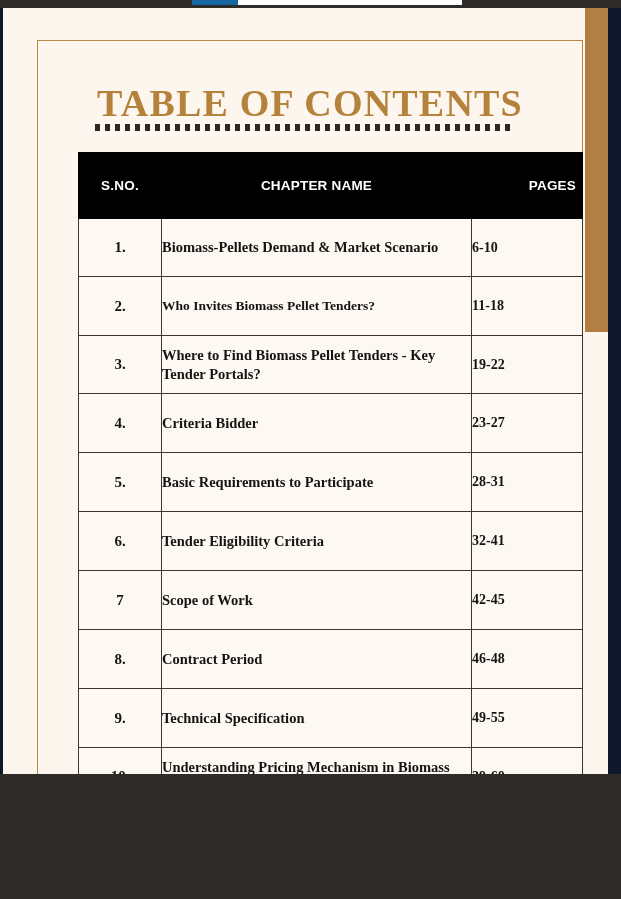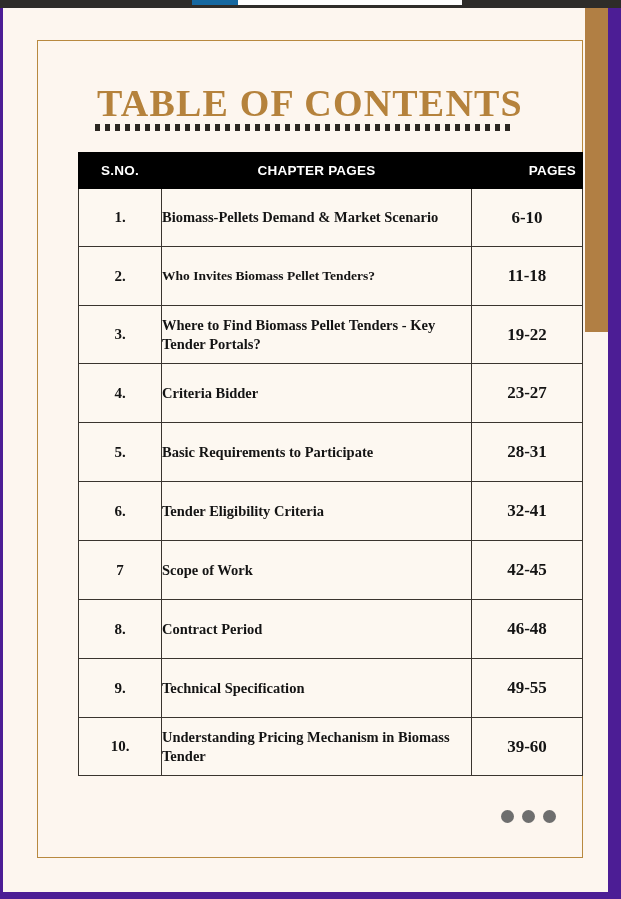--- a/index.html
+++ b/index.html
@@ -8,22 +8,22 @@
     padding: 0;
     background: #2e2c29;
   }
   body {
     font-family: "Liberation Serif", serif;
   }
 
   .screen {
     position: relative;
     width: 621px;
-    height: 899px;
-    background: #4c1d95;
+    height: 774px;
+    background: #0f172a;
     overflow: hidden;
   }
 
   
   .topbar {
     position: absolute;
     left: 0;
     top: 0;
     width: 621px;
     height: 8px;
@@ -164,21 +164,21 @@
 
   .toc-table thead th {
     background: #000000;
     color: #ffffff;
     border-color: #000000;
     font-family: "Liberation Sans", sans-serif;
     font-weight: bold;
     font-size: 13.5px;
     letter-spacing: 0.2px;
     height: 35px;
-    padding: 0 6px;
+    padding: 15px 6px;
   }
   .th-sno { width: 70px; text-align: center; }
   .th-chapter { width: 297px; text-align: center; }
   .th-pages { width: 98px; text-align: right; }
 
   .toc-table tbody td {
     background: #fdf8f1;
     font-family: "Liberation Serif", serif;
     font-weight: bold;
     color: #141414;
@@ -192,22 +192,22 @@
     font-size: 14.5px;
     line-height: 1.28;
     padding: 8px 10px 8px 12px;
     width: 297px;
   }
   .cell-chapter.sans {
     font-family: Liberation Serif, serif;
     font-size: 13.5px;
   }
   .cell-pages {
-    text-align: center;
-    font-size: 17px;
+    text-align: left;
+    font-size: 14px;
     width: 98px;
   }
   tr.r1 td, tr.r3 td, tr.r10 td { height: 57px; }
   tr.r2 td, tr.r4 td, tr.r5 td, tr.r6 td,
   tr.r7 td, tr.r8 td, tr.r9 td { height: 58px; }
 
   
   .dots {
     position: absolute;
     left: 464px;
@@ -244,21 +244,21 @@
   <div class="content">
 
     <div class="toc-title">TABLE OF CONTENTS</div>
 
     <div class="title-rule"></div>
 
     <table class="toc-table">
       <thead>
         <tr>
           <th class="th-sno">S.NO.</th>
-          <th class="th-chapter">CHAPTER PAGES</th>
+          <th class="th-chapter">CHAPTER NAME</th>
           <th class="th-pages">PAGES</th>
         </tr>
       </thead>
       <tbody>
         <tr class="r1">
           <td class="cell-sno">1.</td>
           <td class="cell-chapter">Biomass-Pellets Demand &amp; Market Scenario</td>
           <td class="cell-pages">6-10</td>
         </tr>
         <tr class="r2">

